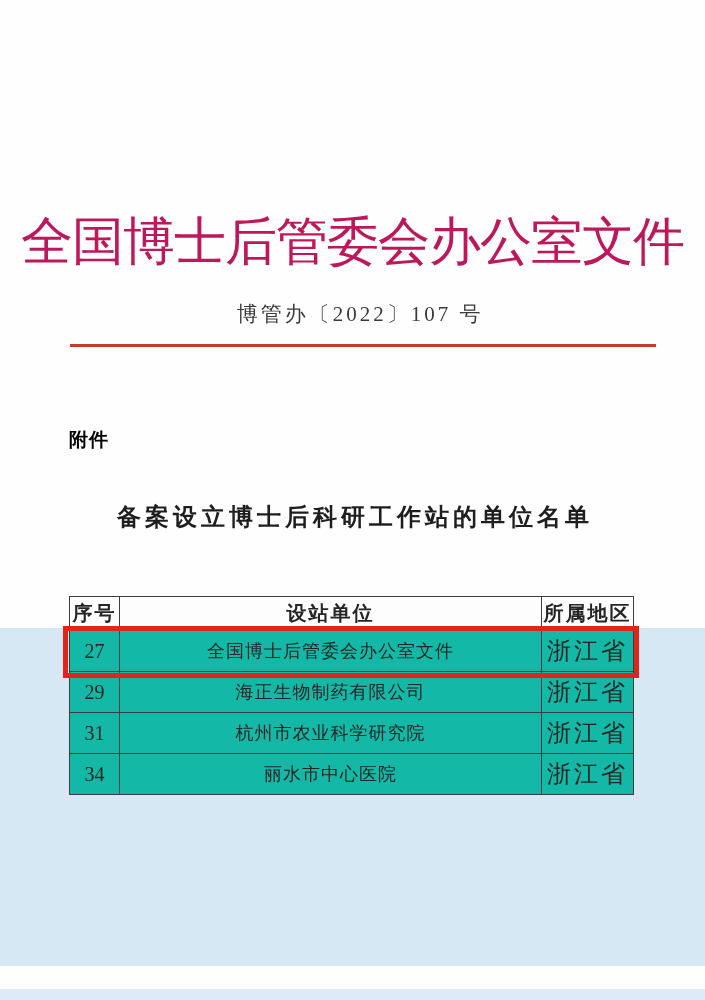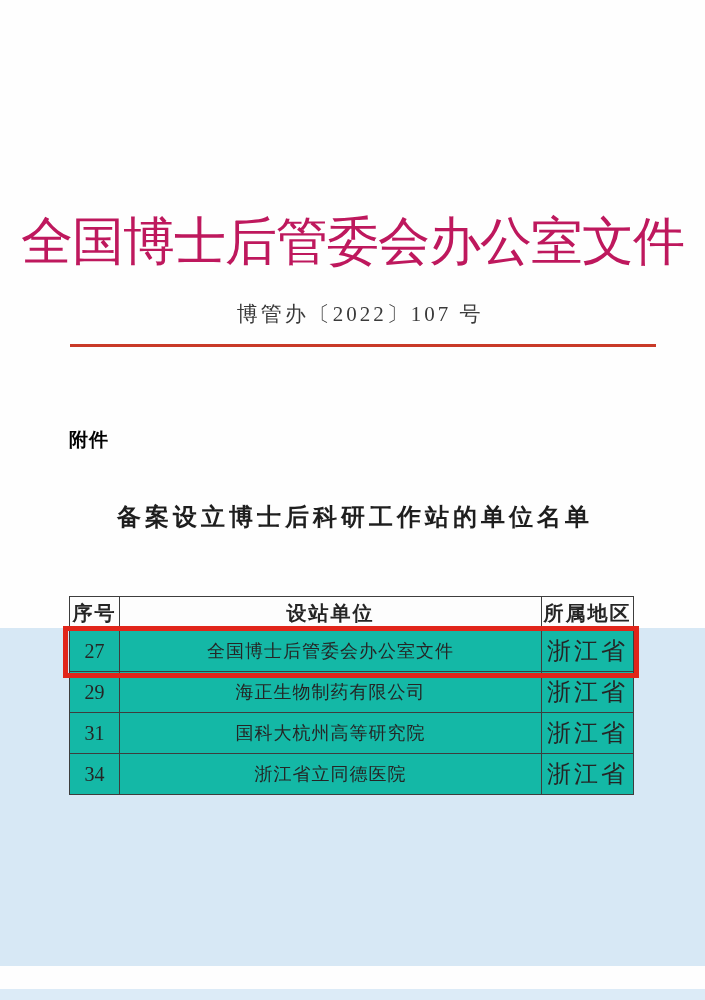--- a/index.html
+++ b/index.html
@@ -119,26 +119,26 @@
           <td class="col-unit">全国博士后管委会办公室文件</td>
           <td class="col-region">浙江省</td>
         </tr>
         <tr>
           <td class="col-no">29</td>
           <td class="col-unit">海正生物制药有限公司</td>
           <td class="col-region">浙江省</td>
         </tr>
         <tr>
           <td class="col-no">31</td>
-          <td class="col-unit">国科大杭州高等研究院</td>
+          <td class="col-unit">杭州市农业科学研究院</td>
           <td class="col-region">浙江省</td>
         </tr>
         <tr>
           <td class="col-no">34</td>
-          <td class="col-unit">浙江省立同德医院</td>
+          <td class="col-unit">丽水市中心医院</td>
           <td class="col-region">浙江省</td>
         </tr>
       </tbody>
   </table>
 
   <div class="highlight-box"></div>
 
   <div class="bottom-strip"></div>
 
 </div>

